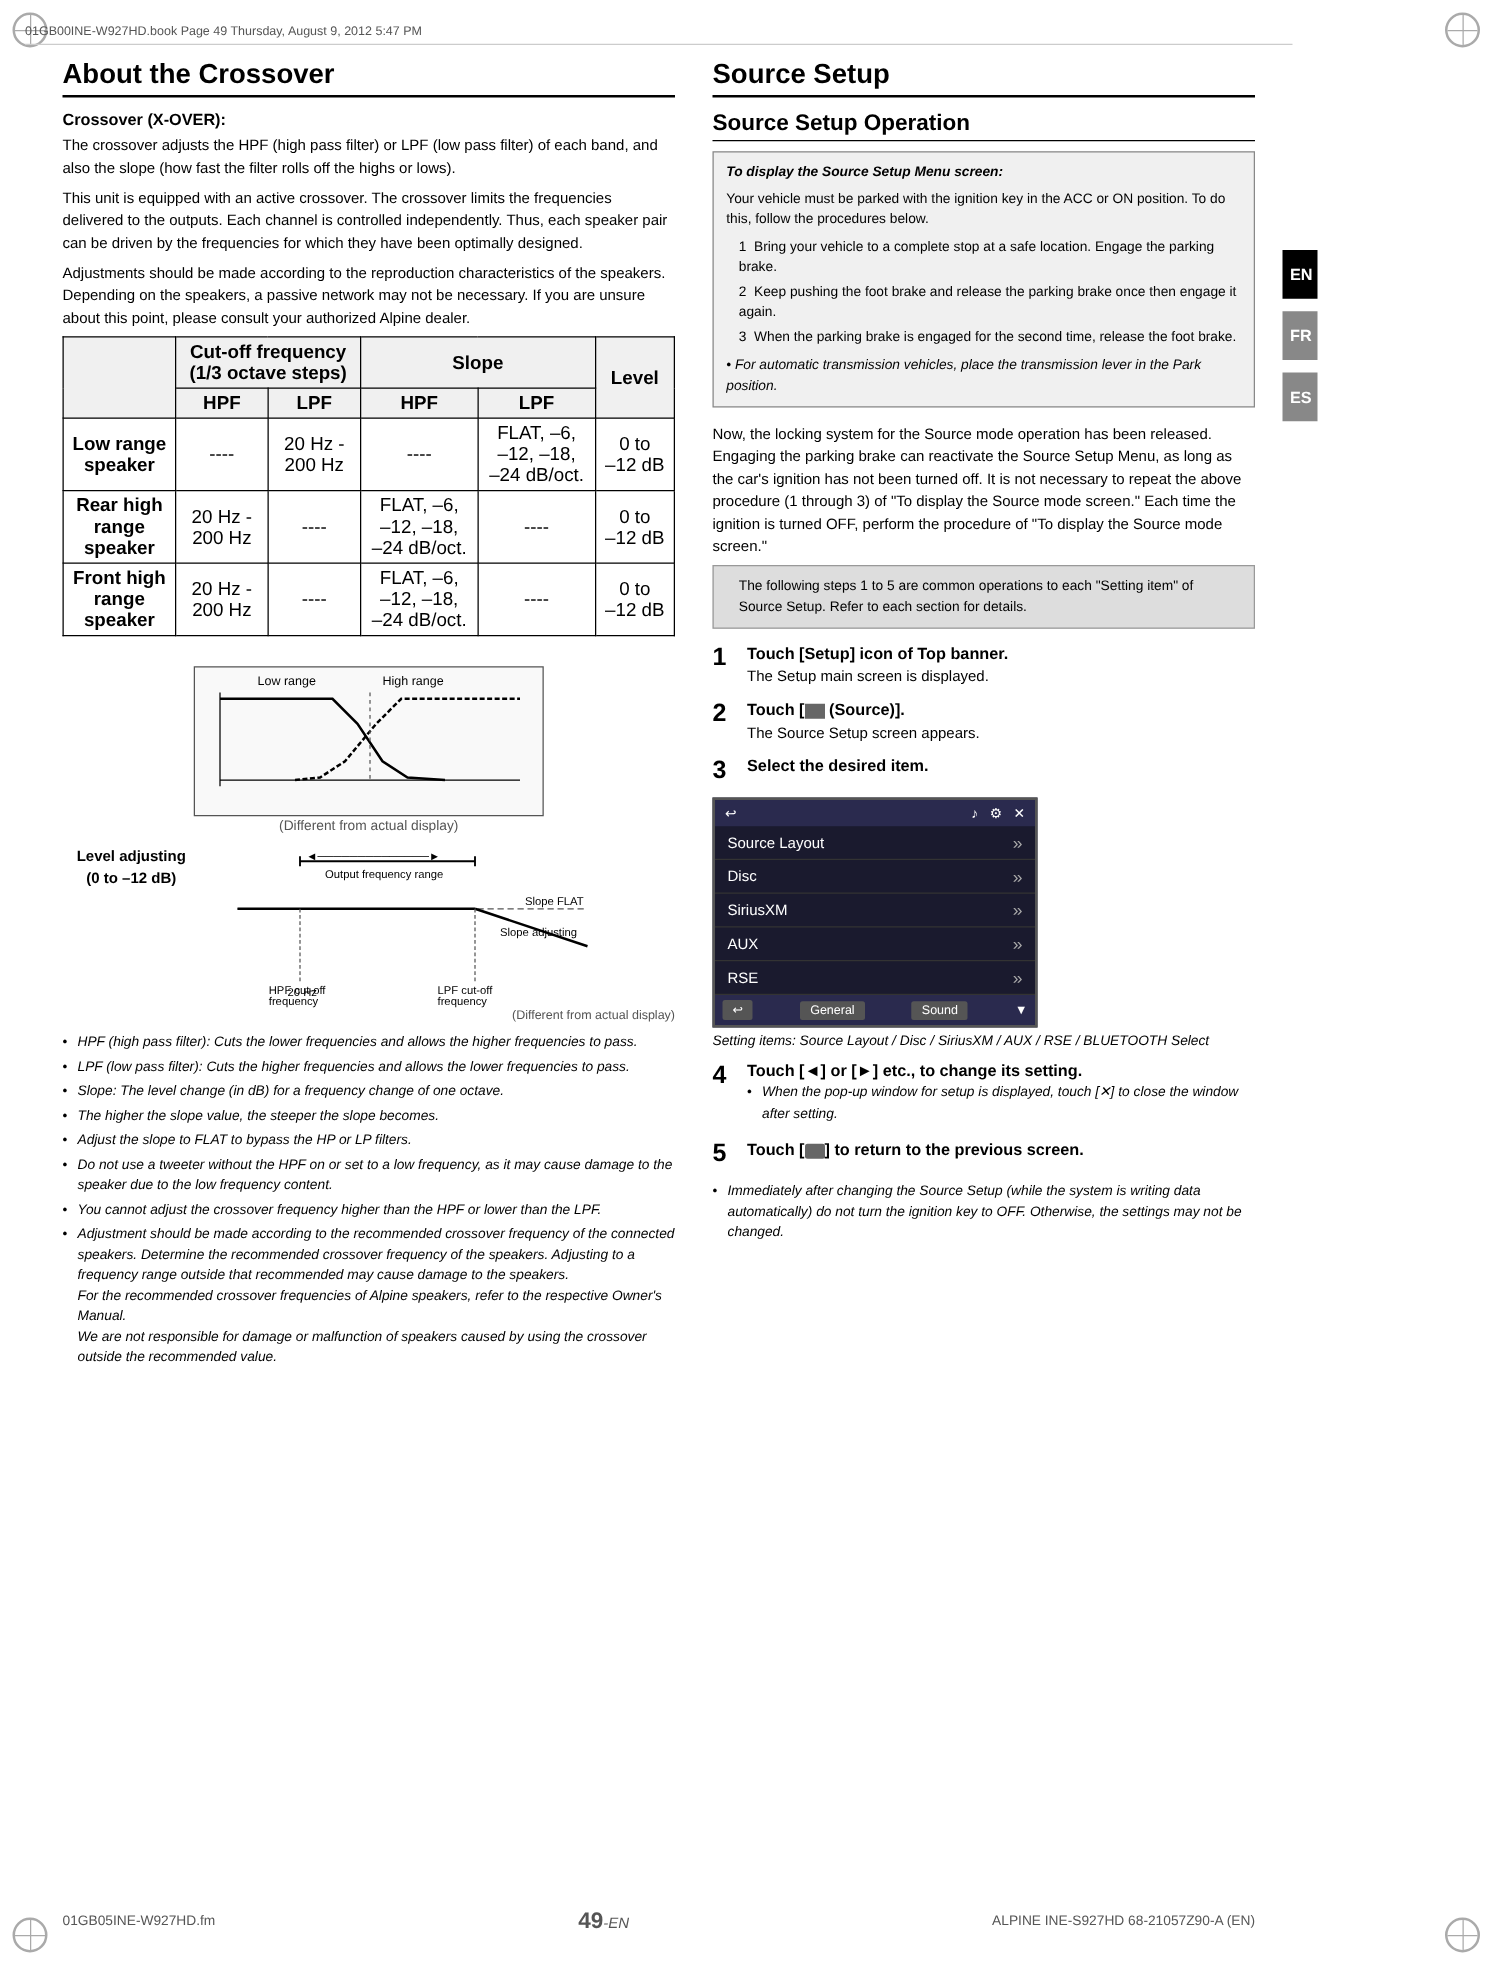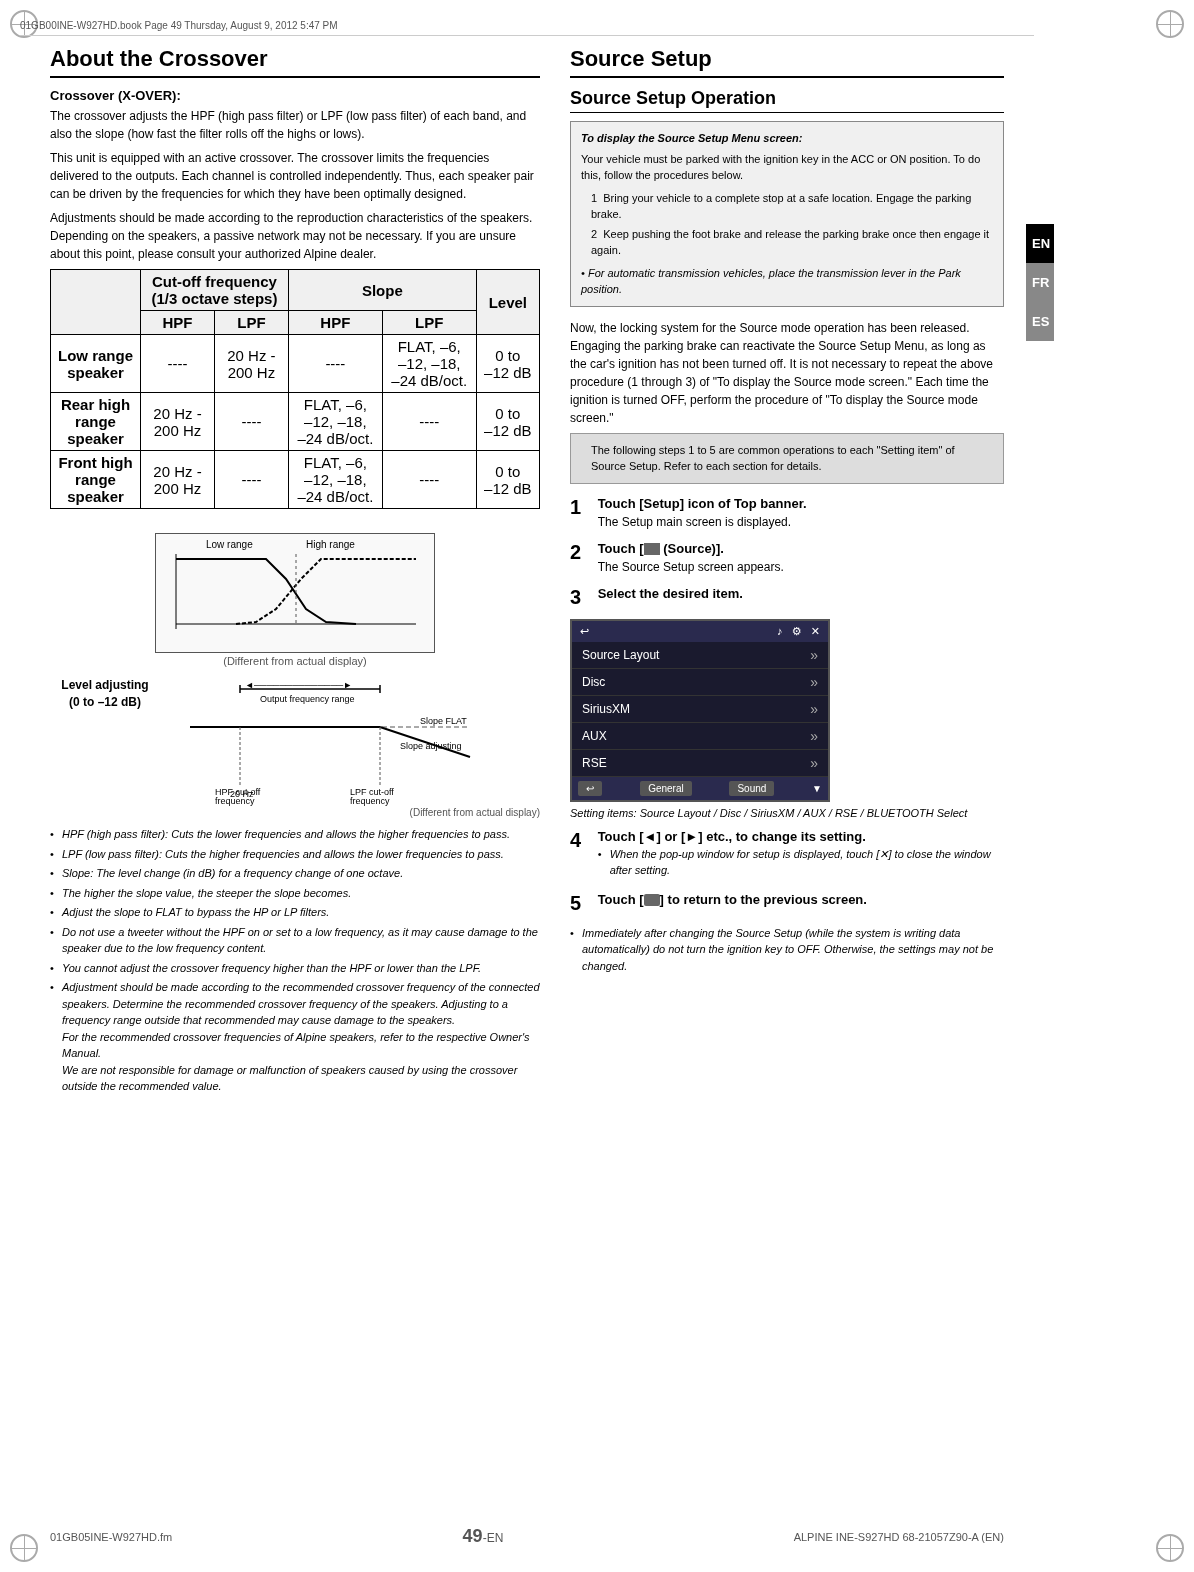--- a/index.html
+++ b/index.html
@@ -238,22 +238,21 @@
       line-height: 1.4;
     }
 
     
     .lang-sidebar {
       position: absolute;
       right: 0;
       top: 200px;
       display: flex;
       flex-direction: column;
-      gap: 0;
-      margin-top: 24px;
+      gap: 10px;
     }
     .lang-tab {
       background: #888;
       color: #fff;
       font-weight: bold;
       font-size: 13px;
       padding: 12px 6px;
       writing-mode: horizontal-tb;
       width: 28px;
       text-align: center;
@@ -424,20 +423,21 @@
     <div class="right-col">
       <div class="section-title">Source Setup</div>
       <div class="subsection-title">Source Setup Operation</div>
 
       <div class="info-box">
         <div style="font-style:italic; font-weight:bold; margin-bottom:4px;">To display the Source Setup Menu screen:</div>
         <div style="margin-bottom:6px;">Your vehicle must be parked with the ignition key in the ACC or ON position. To do this, follow the procedures below.</div>
         <div style="padding-left:10px;">
           <div style="margin-bottom:3px;">1&nbsp; Bring your vehicle to a complete stop at a safe location. Engage the parking brake.</div>
           <div style="margin-bottom:3px;">2&nbsp; Keep pushing the foot brake and release the parking brake once then engage it again.</div>
+          <div style="margin-bottom:3px;">3&nbsp; When the parking brake is engaged for the second time, release the foot brake.</div>
         </div>
         <div style="margin-top:6px; font-style:italic;">• <em>For automatic transmission vehicles, place the transmission lever in the Park position.</em></div>
       </div>
 
       <p>Now, the locking system for the Source mode operation has been released. Engaging the parking brake can reactivate the Source Setup Menu, as long as the car's ignition has not been turned off. It is not necessary to repeat the above procedure (1 through 3) of "To display the Source mode screen." Each time the ignition is turned OFF, perform the procedure of "To display the Source mode screen."</p>
 
       <div class="note-box">
         <span>The following steps 1 to 5 are common operations to each "Setting item" of Source Setup. Refer to each section for details.</span>
       </div>
 
@@ -518,17 +518,17 @@
 
       <ul class="bullet-list">
         <li><em>Immediately after changing the Source Setup (while the system is writing data automatically) do not turn the ignition key to OFF. Otherwise, the settings may not be changed.</em></li>
       </ul>
     </div>
   </div>
 
   <div class="page-footer">
     <span>01GB05INE-W927HD.fm</span>
     <span>
-      <span style="font-size:18px; font-weight:bold;">49</span><span style="font-size:12px;">-EN</span>
+      <span style="font-size:18px; font-weight:bold;">49</span><span style="font-size:12px;font-style:italic;">-EN</span>
     </span>
     <span>ALPINE INE-S927HD 68-21057Z90-A (EN)</span>
   </div>
 </div>
 
 </body></html>

